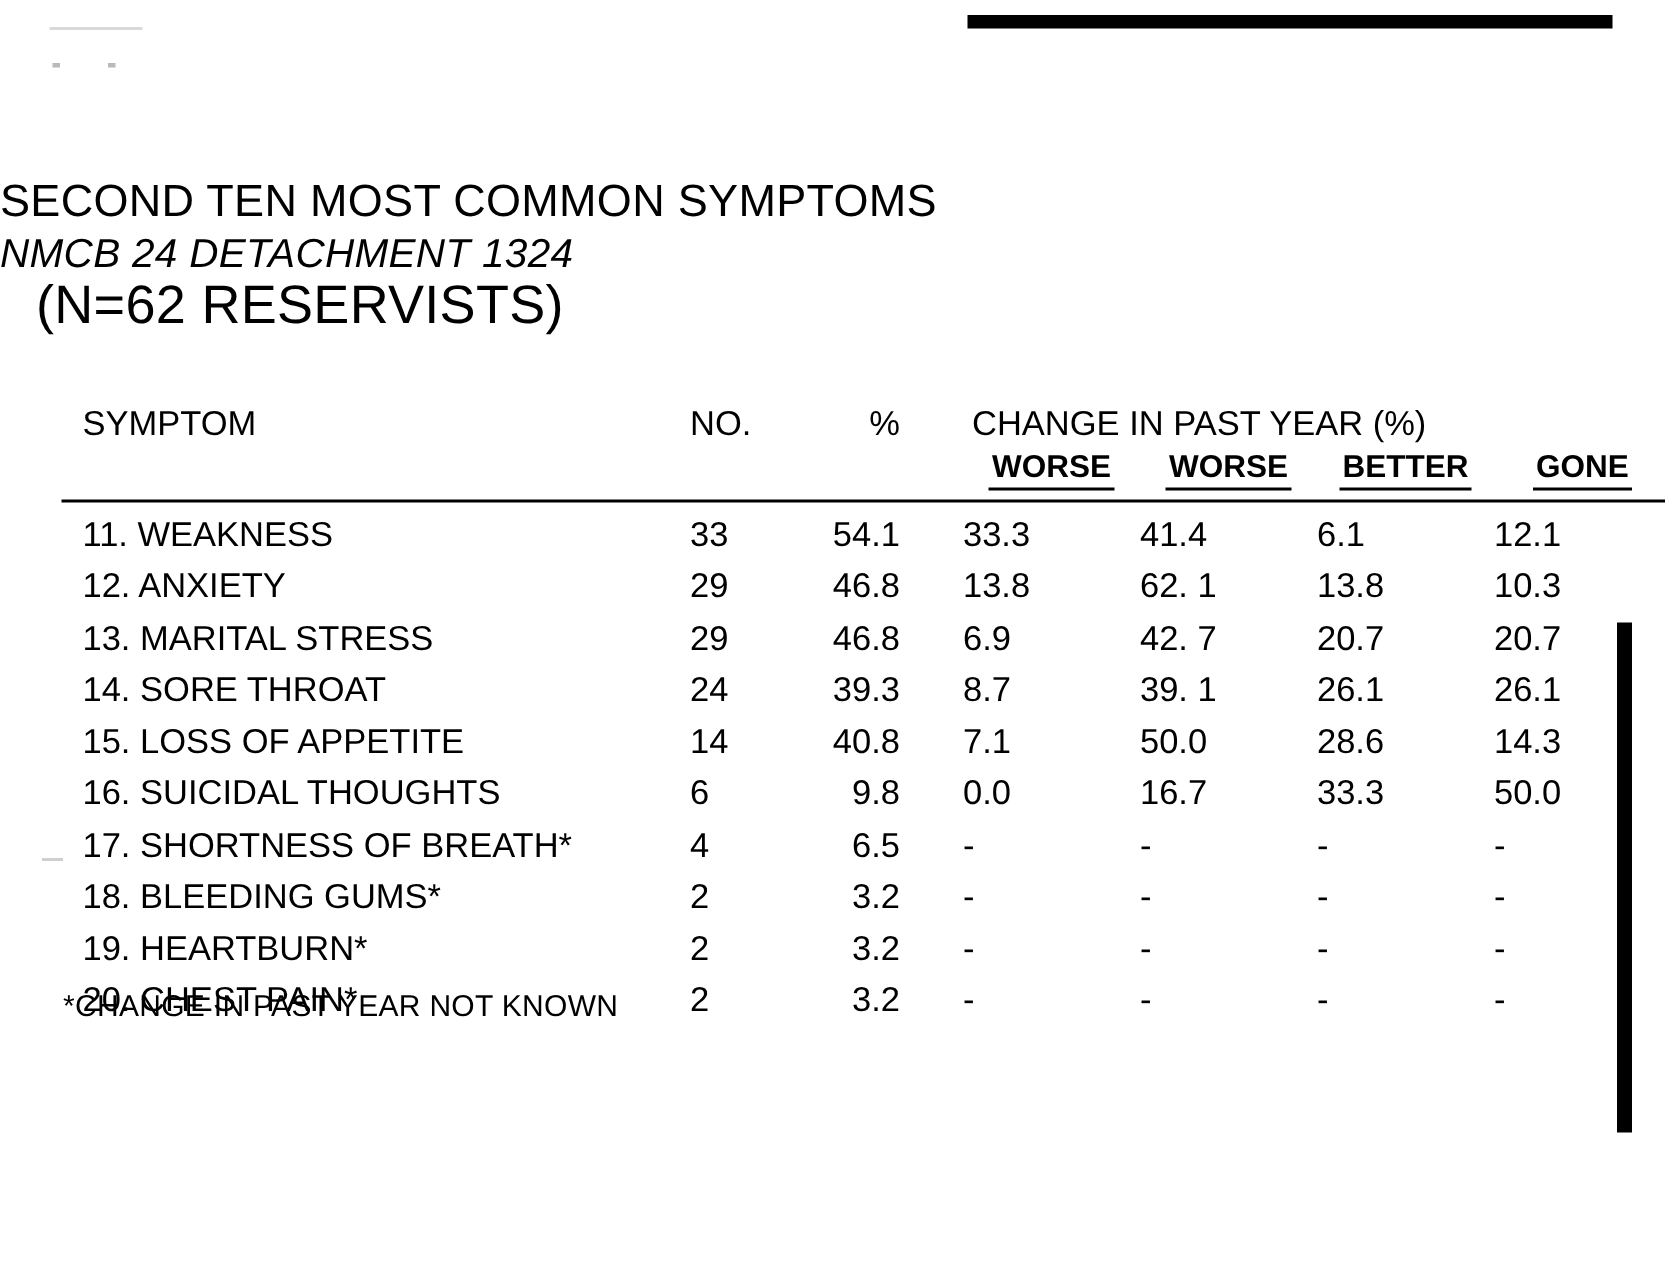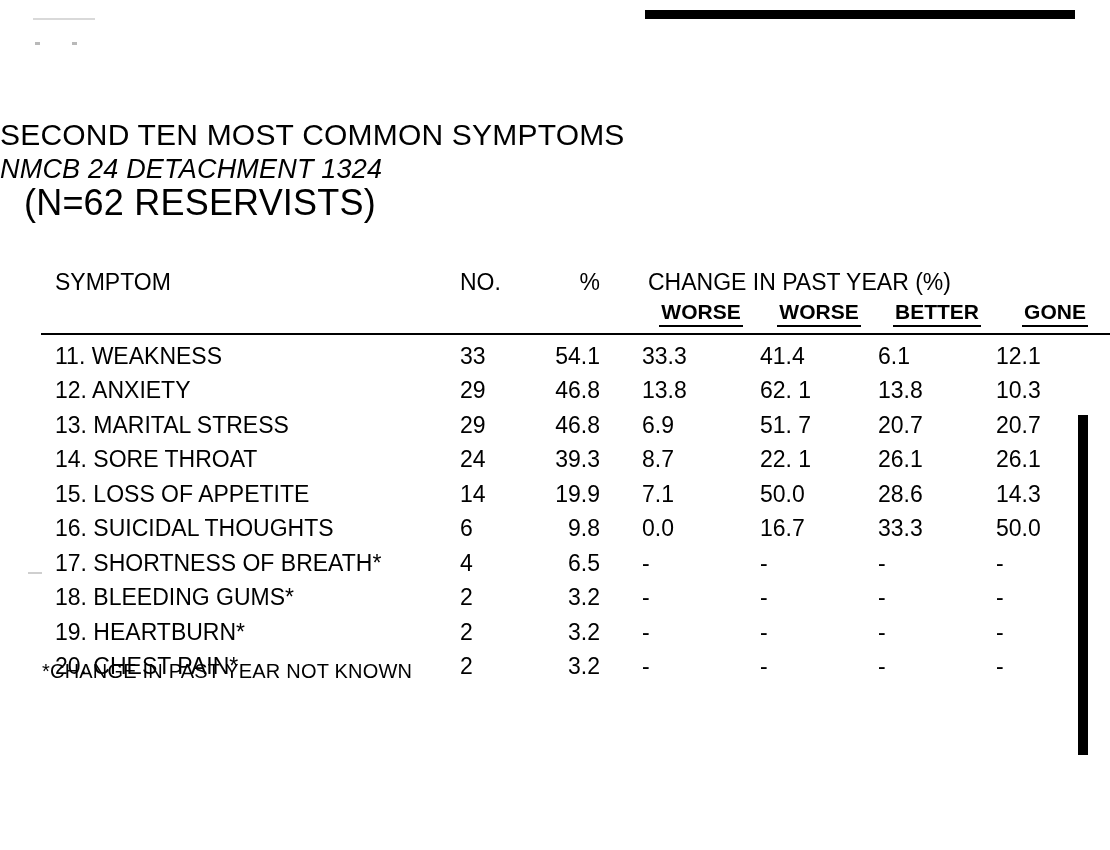--- a/index.html
+++ b/index.html
@@ -198,38 +198,38 @@
         <td class="c-val">62. 1</td>
         <td class="c-val">13.8</td>
         <td class="c-val">10.3</td>
       </tr>
       <tr class="data-row">
         <td class="c-symptom">13. MARITAL STRESS</td>
         <td class="c-no">29</td>
         <td class="c-pct">46.8</td>
         <td class="c-spacer"></td>
         <td class="c-val">6.9</td>
-        <td class="c-val">51. 7</td>
+        <td class="c-val">42. 7</td>
         <td class="c-val">20.7</td>
         <td class="c-val">20.7</td>
       </tr>
       <tr class="data-row">
         <td class="c-symptom">14. SORE THROAT</td>
         <td class="c-no">24</td>
         <td class="c-pct">39.3</td>
         <td class="c-spacer"></td>
         <td class="c-val">8.7</td>
-        <td class="c-val">22. 1</td>
+        <td class="c-val">39. 1</td>
         <td class="c-val">26.1</td>
         <td class="c-val">26.1</td>
       </tr>
       <tr class="data-row">
         <td class="c-symptom">15. LOSS OF APPETITE</td>
         <td class="c-no">14</td>
-        <td class="c-pct">19.9</td>
+        <td class="c-pct">40.8</td>
         <td class="c-spacer"></td>
         <td class="c-val">7.1</td>
         <td class="c-val">50.0</td>
         <td class="c-val">28.6</td>
         <td class="c-val">14.3</td>
       </tr>
       <tr class="data-row">
         <td class="c-symptom">16. SUICIDAL THOUGHTS</td>
         <td class="c-no">6</td>
         <td class="c-pct">9.8</td>

